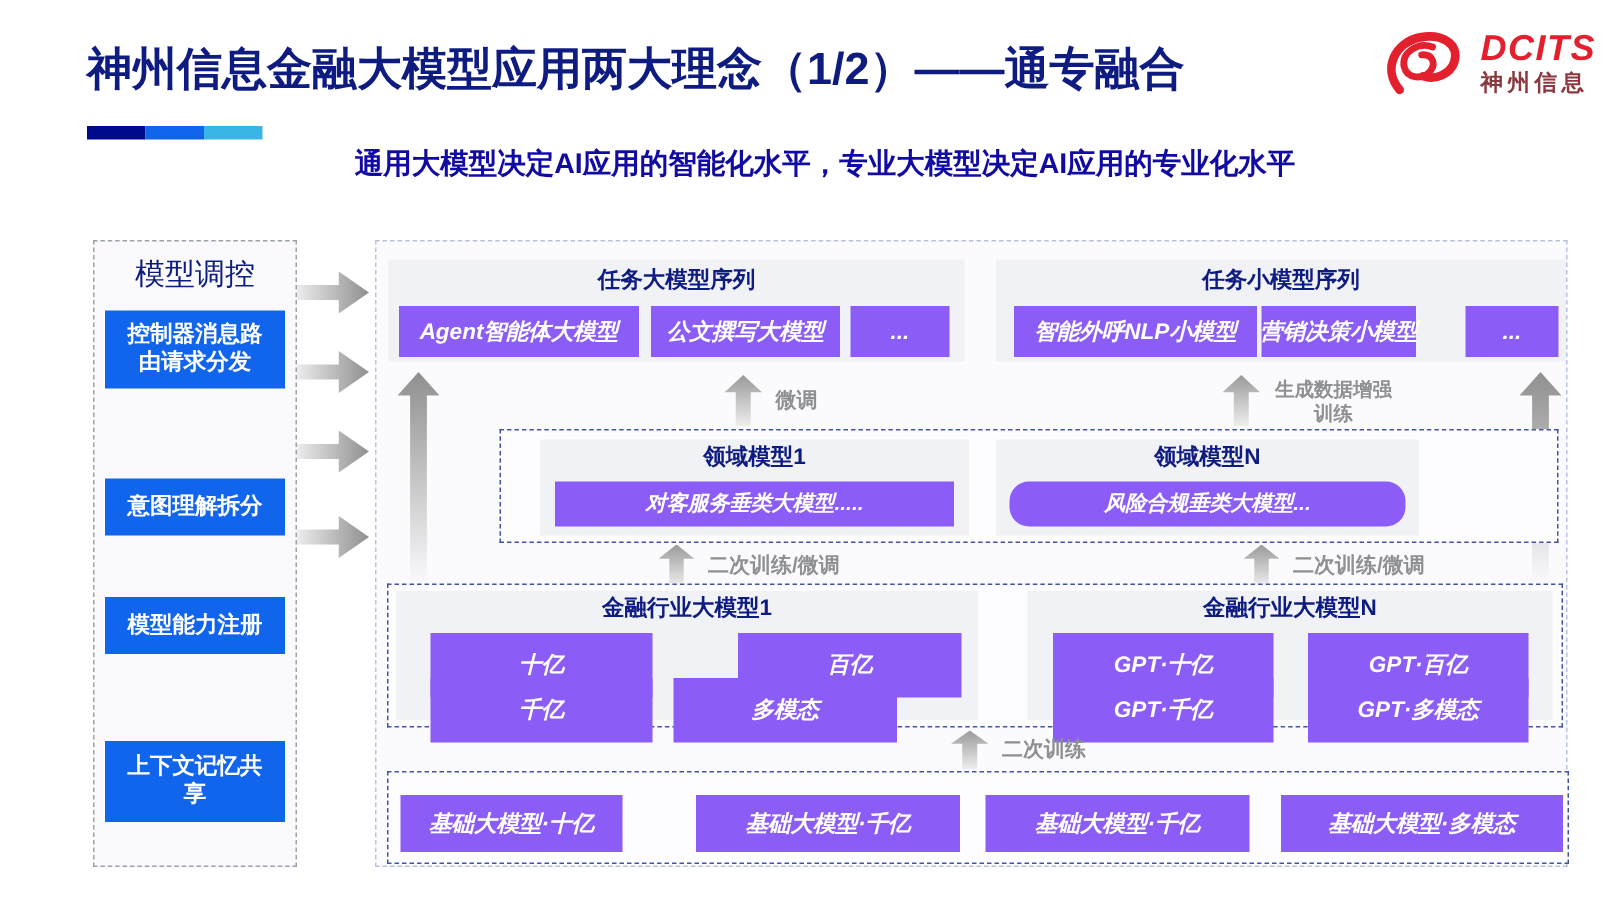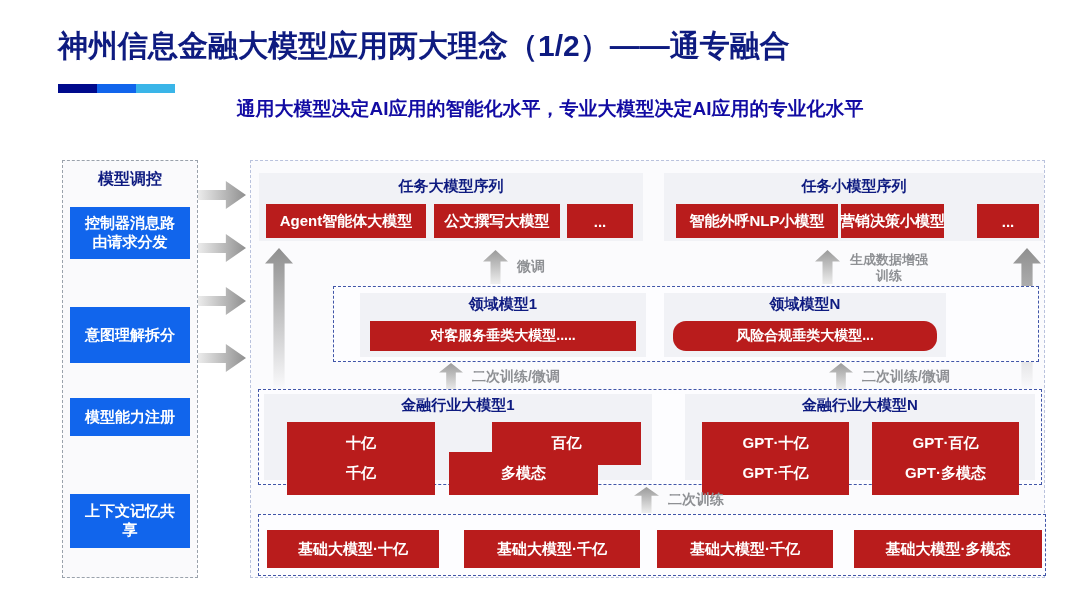--- a/index.html
+++ b/index.html
@@ -23,25 +23,25 @@
   .logo svg{width:58px;height:48px;}
   .logo-text{display:flex;flex-direction:column;line-height:1.05;}
   .logo-brand{font-size:24px;font-weight:bold;font-style:italic;color:#e3212e;letter-spacing:1px;}
   .logo-cn{font-size:15px;font-weight:bold;color:#8a3a3e;letter-spacing:3px;margin-top:3px;}
   
   .sidebar{
     position:absolute;left:62px;top:160px;width:136px;height:418px;
     background:#fafafc;border:1px dashed #9aa2ac;box-sizing:border-box;
   }
   .sidebar-title{position:absolute;left:0;top:8px;width:100%;text-align:center;
-    font-size:16px;font-weight:bold;color:#0e1b80;}
+    font-size:20px;font-weight:normal;color:#0e1b80;}
   .sbox{position:absolute;left:7px;width:120px;background:#1165ec;color:#fff;
     display:flex;align-items:center;justify-content:center;text-align:center;
     font-size:15px;font-weight:bold;line-height:1.25;padding:0 9px;box-sizing:border-box;}
-  .sbox1{top:46px;height:52px;} .sbox2{top:146px;height:56px;}
+  .sbox1{top:46px;height:52px;} .sbox2{top:158px;height:38px;}
   .sbox3{top:237px;height:38px;} .sbox4{top:333px;height:54px;}
   
   .rarrow{position:absolute;left:198px;width:48px;height:28px;
     background:linear-gradient(to right,#ececec,#8f8f8f);
     clip-path:polygon(0 32%,58% 32%,58% 0,100% 50%,58% 100%,58% 68%,0 68%);}
   .ra1{top:181px;} .ra2{top:234px;} .ra3{top:287px;} .ra4{top:344px;}
   .uarrow{position:absolute;
     background:linear-gradient(to bottom,#9a9a9a,#eeeeee);
     clip-path:polygon(50% 0,100% 34%,70% 34%,70% 100%,30% 100%,30% 34%,0 34%);}
   .tall-arrow{position:absolute;
@@ -50,23 +50,23 @@
   .arrow-label{position:absolute;font-size:14px;font-weight:bold;color:#8e9094;white-space:nowrap;}
   .arrow-label.small{font-size:13px;white-space:normal;text-align:center;line-height:1.25;}
   
   .main{
     position:absolute;left:250px;top:160px;width:795px;height:418px;
     background:#fbfbfd;border:1px dashed #b9c2dd;box-sizing:border-box;
   }
   .panel{position:absolute;background:#f1f2f6;}
   .panel-title{position:absolute;left:0;width:100%;text-align:center;
     font-size:15px;font-weight:bold;color:#0e1b80;}
-  .bluebox{position:absolute;background:#b91c1c;color:#fff;display:flex;
+  .bluebox{position:absolute;background:#8b5cf6;color:#fff;display:flex;
     align-items:center;justify-content:center;font-size:15px;font-weight:bold;
-    white-space:nowrap;box-sizing:border-box;}
+    white-space:nowrap;box-sizing:border-box;font-style:italic;}
   .dashed-group{position:absolute;border:1px dashed #4055a8;box-sizing:border-box;background:#fdfdff;}
   
   .p-task-large{left:8px;top:12px;width:384px;height:68px;}
   .p-task-small{left:413px;top:12px;width:380px;height:68px;}
   .p-task-large .panel-title,.p-task-small .panel-title{top:4px;}
   
   .p-domain{height:64px;top:6px;}
   .p-domain .panel-title{top:2px;}
   
   .p-industry{height:86px;top:4px;}
@@ -79,20 +79,32 @@
 <div id="slide">
 
   <div class="title">神州信息金融大模型应用两大理念（1/2）——通专融合</div>
   <div class="underline">
     <span class="u1"></span>
     <span class="u2"></span>
     <span class="u3"></span>
   </div>
   <div class="subtitle">通用大模型决定AI应用的智能化水平，专业大模型决定AI应用的专业化水平</div>
 
+  <div class="logo">
+    <svg viewBox="0 0 70 56">
+      <g transform="rotate(-14 35 28)" fill="none" stroke="#e3212e" stroke-linecap="round">
+        <path d="M10 44 C 0 24, 16 6, 36 7 C 54 8, 66 20, 58 33 C 53 41, 40 44, 31 38" stroke-width="7"></path>
+        <path d="M44 17 C 34 10, 18 15, 18 27 C 18 37, 30 41, 38 35 C 44 30, 42 22, 34 21" stroke-width="5.5"></path>
+      </g>
+    </svg>
+    <div class="logo-text">
+      <span class="logo-brand">DCITS</span>
+      <span class="logo-cn">神州信息</span>
+    </div>
+  </div>
 
   <div class="sidebar">
     <div class="sidebar-title">模型调控</div>
     <div class="sbox sbox1">控制器消息路由请求分发</div>
     <div class="sbox sbox2">意图理解拆分</div>
     <div class="sbox sbox3">模型能力注册</div>
     <div class="sbox sbox4">上下文记忆共享</div>
   </div>
 
   <div class="rarrow ra1"></div>
@@ -153,20 +165,20 @@
         <div class="bluebox gridbox" style="left:187px;top:28px;width:147px;">GPT·百亿</div>
         <div class="bluebox gridbox" style="left:17px;top:58px;width:147px;">GPT·千亿</div>
         <div class="bluebox gridbox" style="left:187px;top:58px;width:147px;">GPT·多模态</div>
       </div>
     </div>
 
     <div class="uarrow" style="left:383px;top:326px;width:25px;height:26px;"></div>
     <div class="arrow-label" style="left:417px;top:330px;">二次训练</div>
 
     <div class="dashed-group" style="left:7px;top:353px;width:788px;height:62px;">
-      <div class="bluebox" style="left:8px;top:15px;width:172px;height:38px;">基础大模型·十亿</div>
+      <div class="bluebox" style="left:8px;top:15px;width:148px;height:38px;">基础大模型·十亿</div>
       <div class="bluebox" style="left:205px;top:15px;width:176px;height:38px;">基础大模型·千亿</div>
       <div class="bluebox" style="left:398px;top:15px;width:176px;height:38px;">基础大模型·千亿</div>
       <div class="bluebox" style="left:595px;top:15px;width:188px;height:38px;">基础大模型·多模态</div>
     </div>
 
   </div>
 </div>
 
 </body></html>

